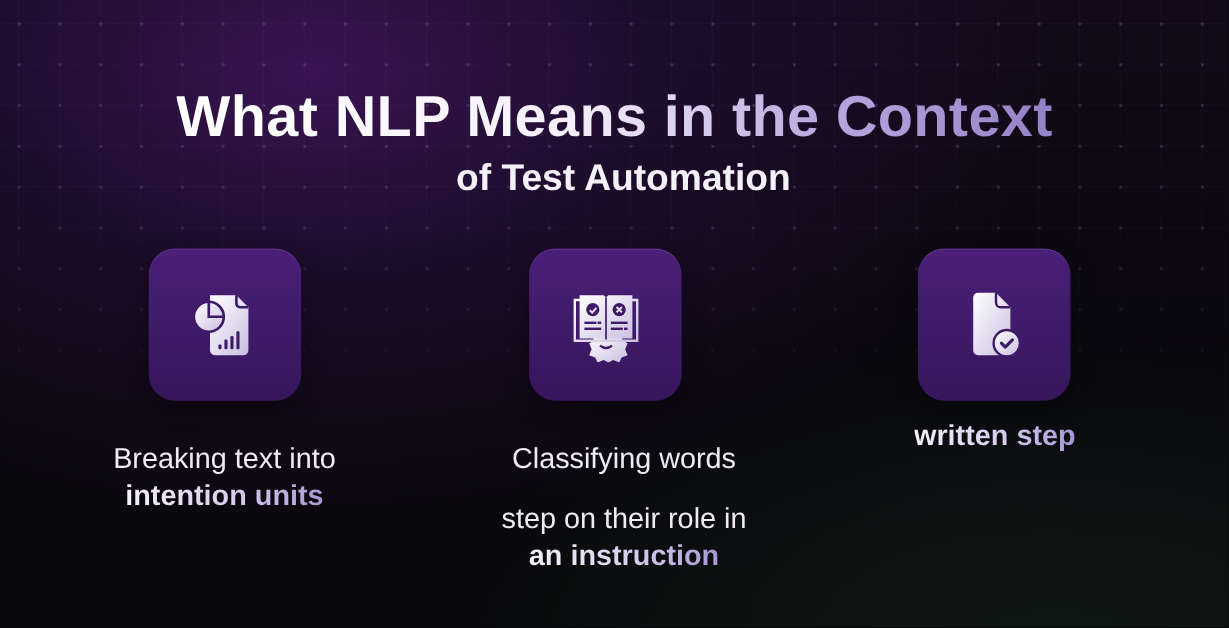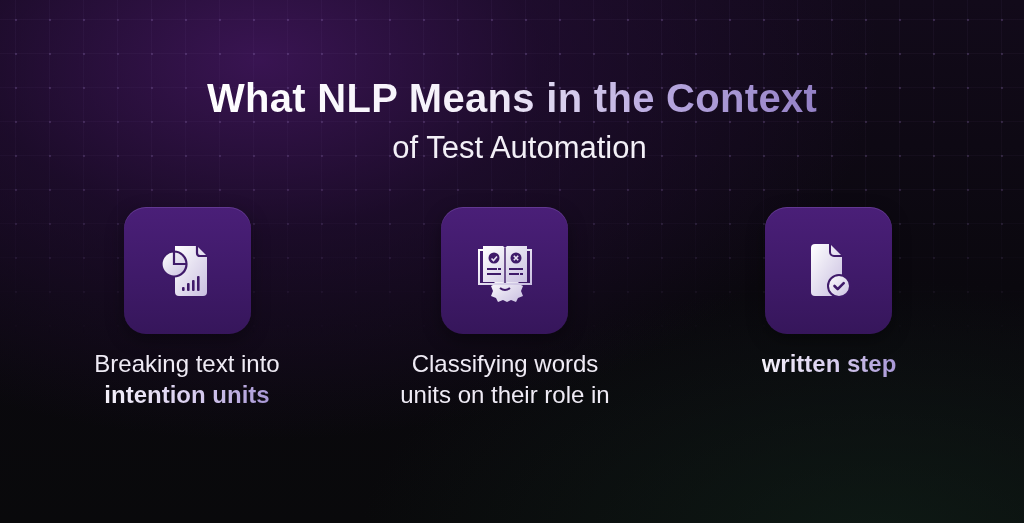--- a/index.html
+++ b/index.html
@@ -32,39 +32,39 @@
       background-position: -1px 3px, 15px 3px, 0 19px;
       -webkit-mask-image: linear-gradient(180deg, rgba(0,0,0,1) 0%, rgba(0,0,0,0.8) 35%, rgba(0,0,0,0) 65%);
       mask-image: linear-gradient(180deg, rgba(0,0,0,1) 0%, rgba(0,0,0,0.8) 35%, rgba(0,0,0,0) 65%);
     }
     .title {
       position: absolute;
       left: 0;
       right: 0;
       top: 72px;
       text-align: center;
-      font-size: 40px;
+      font-size: 48px;
       font-weight: 700;
       letter-spacing: 0.3px;
       line-height: 52px;
     }
     .title .grad {
       background: linear-gradient(90deg, #ffffff 0%, #f4f0fa 45%, #b6a6de 75%, #9481c6 100%);
       -webkit-background-clip: text;
       background-clip: text;
       color: transparent;
     }
     .subtitle {
       position: absolute;
       left: 0;
       right: 0;
       top: 128px;
       text-align: center;
       font-size: 31px;
-      font-weight: 400;
+      font-weight: 700;
       color: #f3f0f7;
       line-height: 40px;
       padding-left: 15px;
     }
     .card {
       position: absolute;
       top: 207px;
       width: 127px;
       height: 127px;
       border-radius: 22px;
@@ -77,21 +77,21 @@
     .card svg { display: block; }
     .caption {
       position: absolute;
       top: 348px;
       width: 320px;
       text-align: center;
       font-size: 24px;
       line-height: 31px;
       color: #efebf5;
     }
-    .caption .plain { color: #efebf5; font-weight: 400; }
+    .caption .plain { color: #efebf5; font-weight: 400; margin-top: 19px; }
     .caption .bold {
       font-weight: 700;
       background: linear-gradient(90deg, #f5f2fa 0%, #d8cdef 55%, #a897d6 100%);
       -webkit-background-clip: text;
       background-clip: text;
       color: transparent;
     }
   </style>
 </head>
 <body>
@@ -158,23 +158,24 @@
 
         <rect x="14" y="28" width="10" height="2" fill="#3f1a69"></rect>
         <rect x="25" y="28" width="3" height="2" fill="#3f1a69"></rect>
         <rect x="14" y="33" width="14" height="2" fill="#3f1a69"></rect>
         <rect x="36" y="28" width="14" height="2" fill="#3f1a69"></rect>
         <rect x="36" y="33" width="10" height="2" fill="#3f1a69"></rect>
         <rect x="47" y="33" width="3" height="2" fill="#3f1a69"></rect>
       </svg>
     </span>
   </div>
-  <div class="caption" style="left:345px;">
+  <div class="caption" style="left:360px;">
     <div class="plain">Classifying words</div>
-    <div class="plain">units on their role in</div>
+    <div class="plain">step on their role in</div>
+    <div><span class="bold">an instruction</span></div>
   </div>
 
   <div class="card" style="left:765px;">
     <span>
       <svg width="62" height="62" viewBox="0 0 62 62">
         <defs>
           <linearGradient id="ig3" x1="0" y1="0" x2="1" y2="1">
             <stop offset="0" stop-color="#ffffff"></stop>
             <stop offset="1" stop-color="#c9bfe0"></stop>
           </linearGradient>

